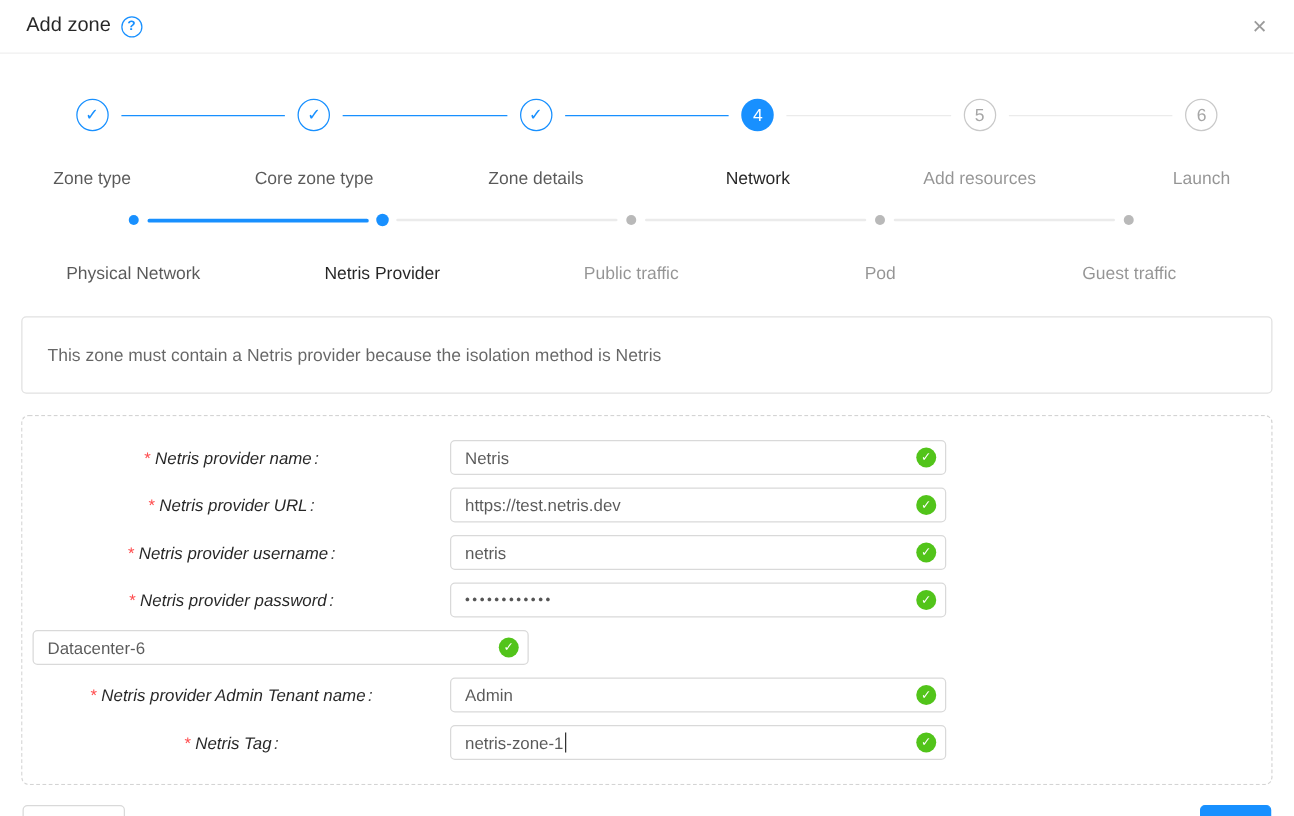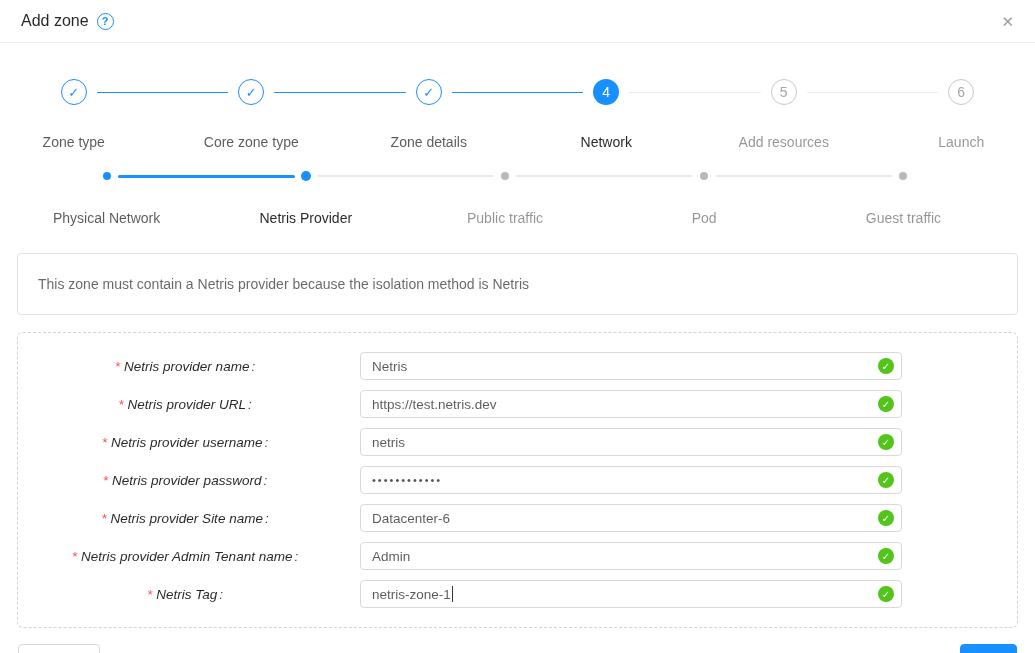--- a/index.html
+++ b/index.html
@@ -75,21 +75,21 @@
   }
   .form-row{display:flex;align-items:center;margin-bottom:10px;height:28px;}
   .form-label{
     flex:0 0 334px;text-align:center;font-size:13.5px;color:rgba(0,0,0,0.85);
     white-space:nowrap;
     font-style:italic;
   }
   .req{color:var(--required);margin-right:4px;font-size:13.5px;}
   .label-text::after{content:":";margin-left:2px;color:rgba(0,0,0,0.75);}
   .form-input{
-    margin-left:8px;width:542px;height:28px;border:1px solid var(--border-gray);
+    margin-left:8px;width:397px;height:28px;border:1px solid var(--border-gray);
     border-radius:4px;background:#fff;position:relative;cursor:text;
     display:flex;align-items:center;padding:0 20px 0 11px;
     font-size:13.5px;color:rgba(0,0,0,0.65);
   }
   .input-value{white-space:nowrap;overflow:hidden;}
   .masked .input-value{font-size:11px;letter-spacing:2px;color:#555;}
   .caret{
     display:inline-block;width:1.5px;height:16px;background:#333;margin-left:1px;
     animation:blink 1s step-end infinite;
   }
@@ -212,21 +212,20 @@
           </div>
         </div>
         <div class="form-row">
           <label class="form-label"><span class="req">*</span><span class="label-text">Netris provider password</span></label>
           <div class="form-input masked">
             <span class="input-value">••••••••••••</span>
             <span class="check-badge">✓</span>
           </div>
         </div>
         <div class="form-row">
-          <label class="form-label"><span class="req">*</span><span class="label-text">Netris provider Site name</span></label>
           <div class="form-input">
             <span class="input-value">Datacenter-6</span>
             <span class="check-badge">✓</span>
           </div>
         </div>
         <div class="form-row">
           <label class="form-label"><span class="req">*</span><span class="label-text">Netris provider Admin Tenant name</span></label>
           <div class="form-input">
             <span class="input-value">Admin</span>
             <span class="check-badge">✓</span>

